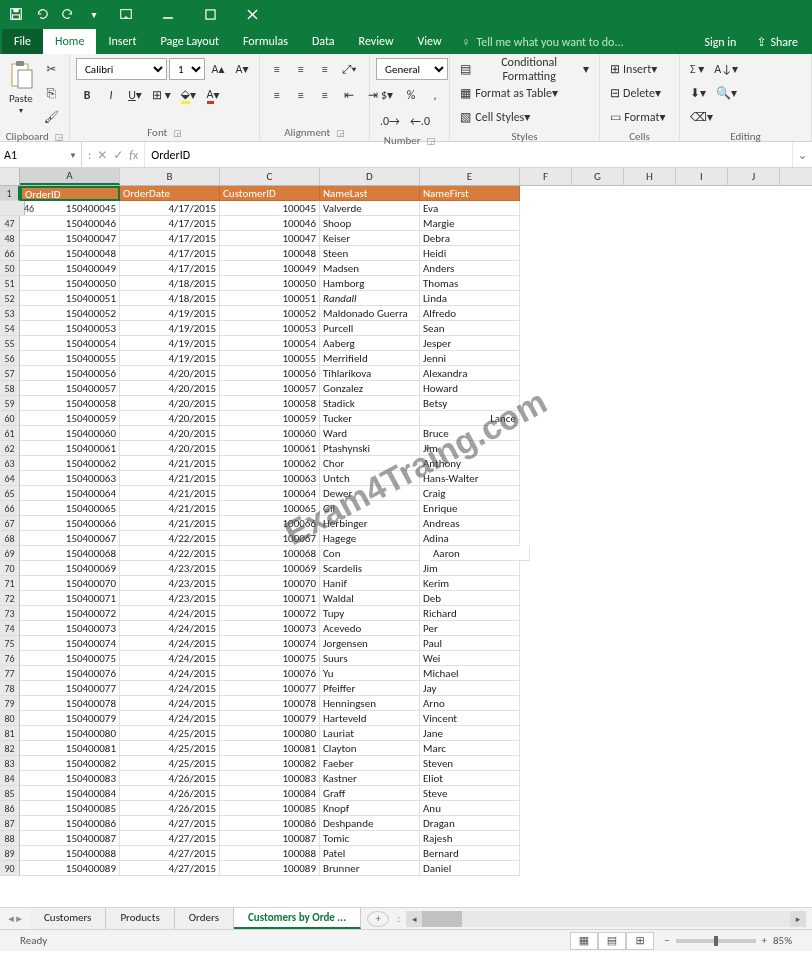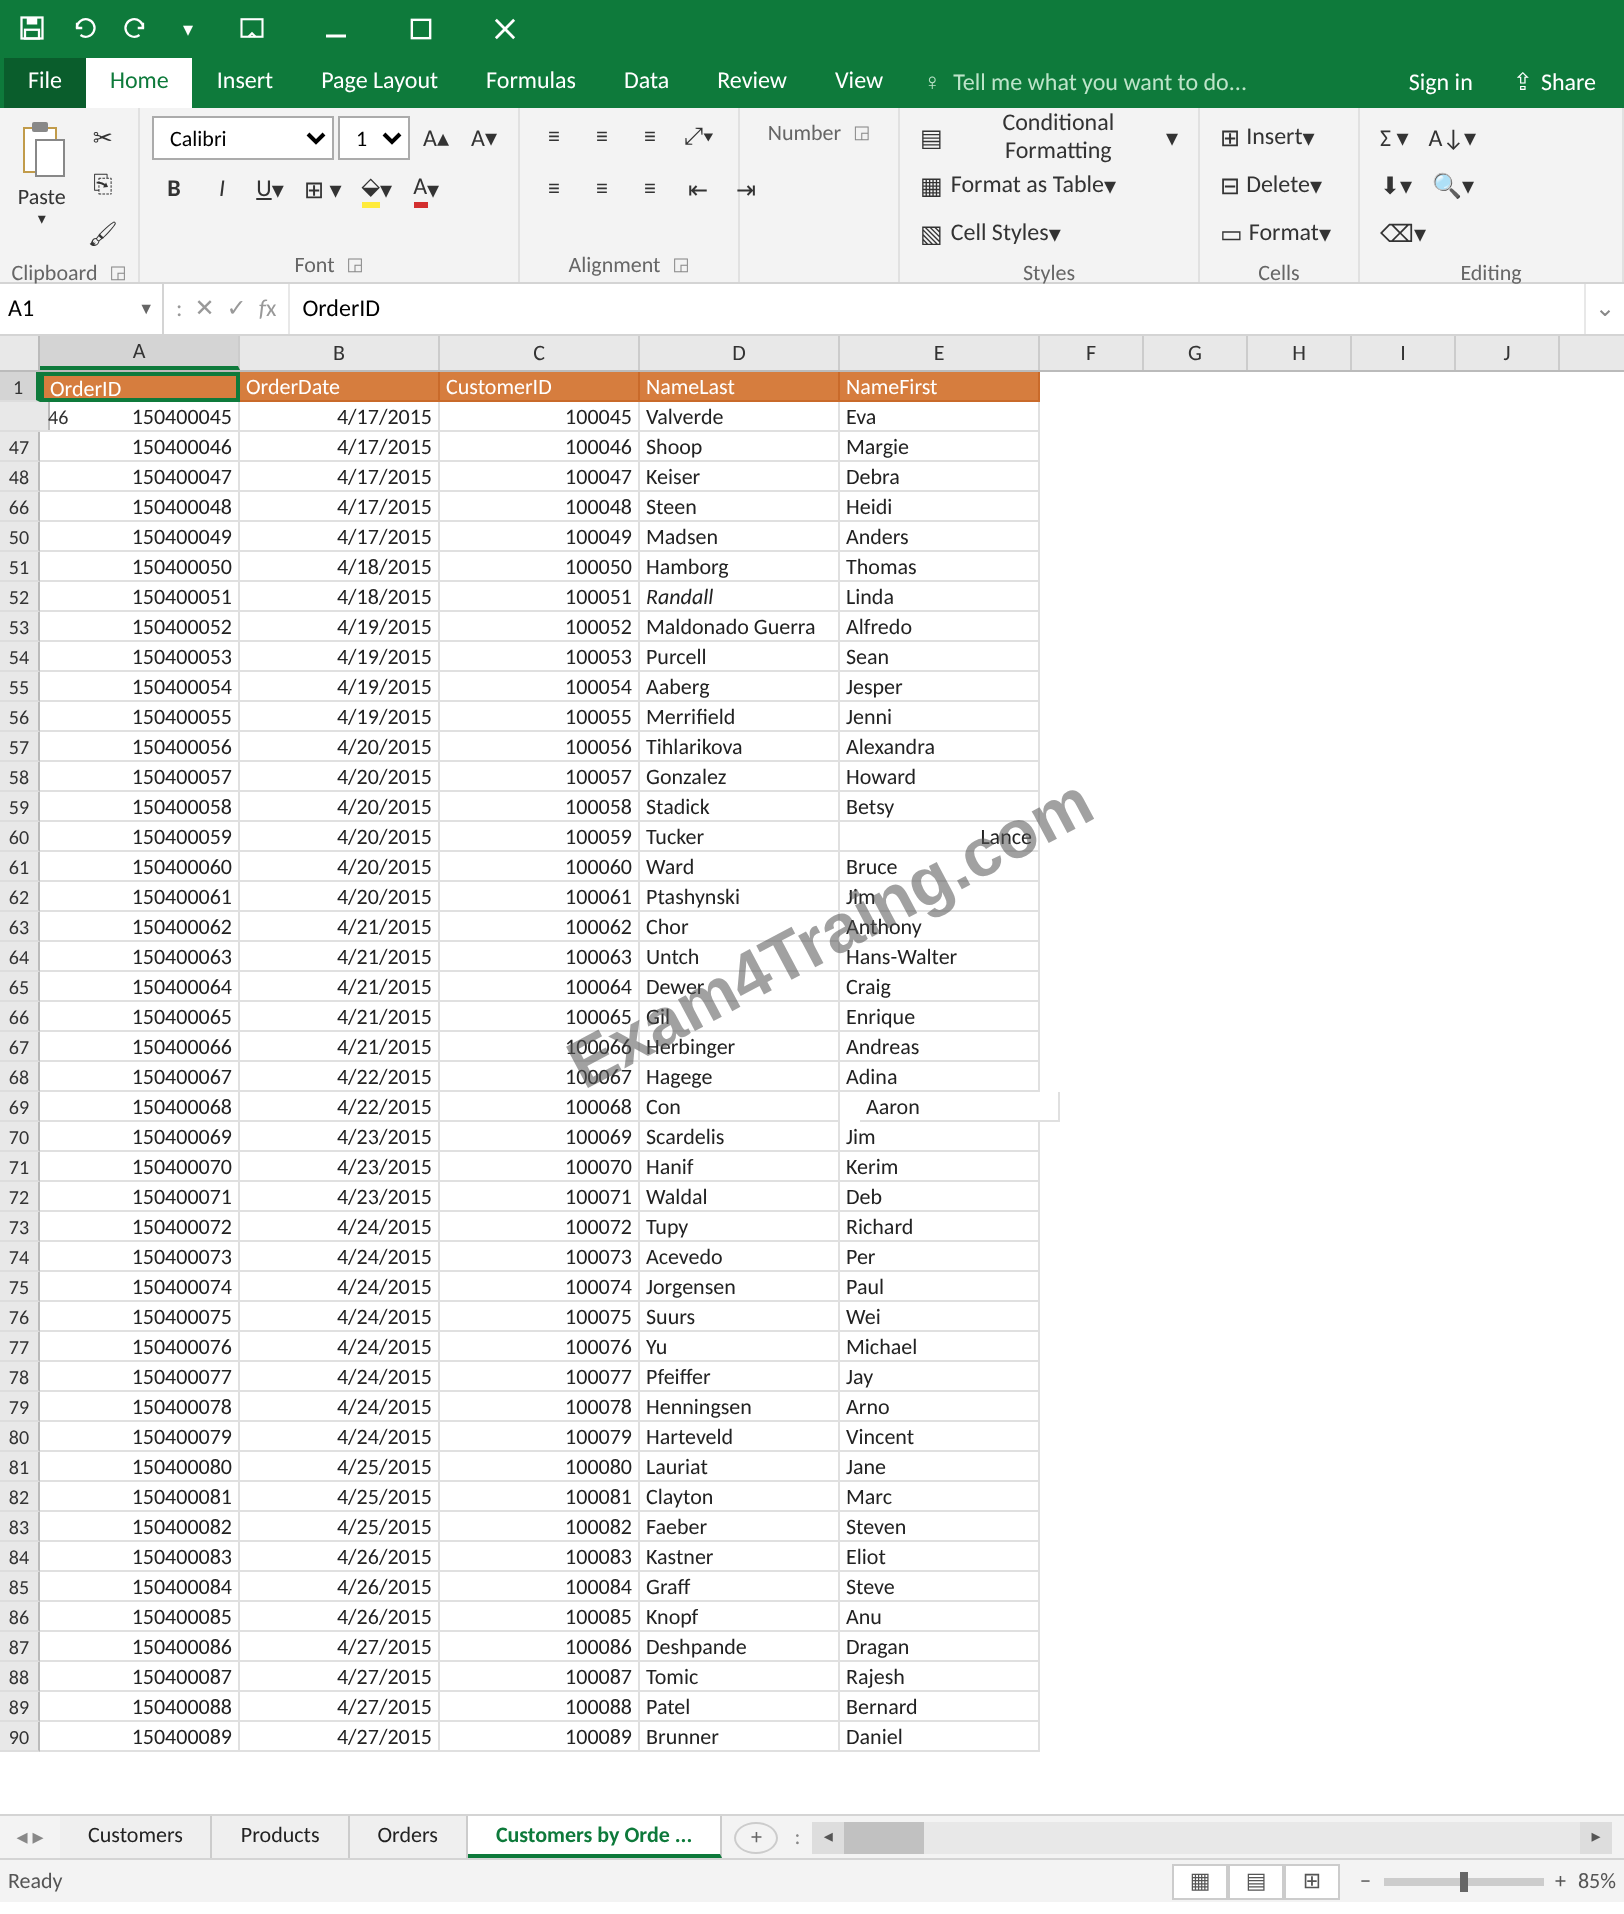--- a/index.html
+++ b/index.html
@@ -69,21 +69,21 @@
 .st-nav { width:30px;display:flex;align-items:center;justify-content:center;gap:4px;color:#888;}
 .st-tab { padding:3px 14px; border-right:1px solid #ccc; background:#efefef; cursor:pointer;}
 .st-tab.active { background:#fff; border-bottom:2px solid #0e7a3b; color:#0e7a3b; font-weight:bold;}
 .st-add { width:22px;text-align:center;color:#666;cursor:pointer;border:1px solid #ccc;border-radius:50%;height:16px;line-height:14px;margin-left:6px;}
 .sheetbar .hscroll { flex:1; margin:0 6px; height:16px; background:#e8e8e8; position:relative;}
 .sheetbar .hscroll .thumb { position:absolute; left:0; width:40px; height:100%; background:#c1c1c1;}
 .sheetbar .hscroll .arr { position:absolute; top:0; width:16px;height:16px;background:#ddd;display:flex;align-items:center;justify-content:center;font-size:9px;color:#555;}
 .sheetbar .hscroll .arr.l{left:-16px;} .sheetbar .hscroll .arr.r{right:-16px;}
 
 
-.statusbar { height:22px; background:#f3f3f3; border-top:1px solid #d4d4d4; display:flex; align-items:center; padding:0 4px; font-size:11px; color:#555;}
+.statusbar { height:22px; background:#f3f3f3; border-top:1px solid #d4d4d4; display:flex; align-items:center; padding:0 20px; font-size:11px; color:#555;}
 .statusbar .views { margin-left:auto; display:flex; gap:0;}
 .statusbar .vbtn { width:28px;height:18px;border:1px solid #ccc;display:flex;align-items:center;justify-content:center;cursor:pointer;background:#fff;}
 .statusbar .zoom { display:flex; align-items:center; gap:6px; margin-left:10px;}
 .statusbar .zslider { width:80px;height:4px;background:#ccc;position:relative;}
 .statusbar .zslider .zthumb{position:absolute;left:38px;top:-3px;width:4px;height:10px;background:#666;}
 
 </style>
 </head>
 <body>
 
@@ -229,20 +229,32 @@
         <button class="btn-s">⇥</button>
       </div>
     </div>
     <div class="label">
         <span>Alignment</span>
         <span class="dlg">◲</span>
       </div>
   </div>
 
   <div class="rgroup" style="width:80px;">
+    <div class="stack" style="gap:4px;">
+      <select class="sel" style="width:72px;"><option>General</option></select>
+      <div class="row">
+        <button class="btn-s">$▾</button>
+        <button class="btn-s">%</button>
+        <button class="btn-s">,</button>
+      </div>
+      <div class="row">
+        <button class="btn-s">.0→</button>
+        <button class="btn-s">←.0</button>
+      </div>
+    </div>
     <div class="label">
         <span>Number</span>
         <span class="dlg">◲</span>
       </div>
   </div>
 
   <div class="rgroup" style="width:150px;">
     <div class="stack" style="gap:2px;">
       <button class="btn-s" style="width:100%;justify-content:flex-start;">▤ <span style="margin-left:4px;">Conditional Formatting</span> ▾</button>
       <button class="btn-s" style="width:100%;justify-content:flex-start;">▦ <span style="margin-left:4px;">Format as Table</span> ▾</button>

